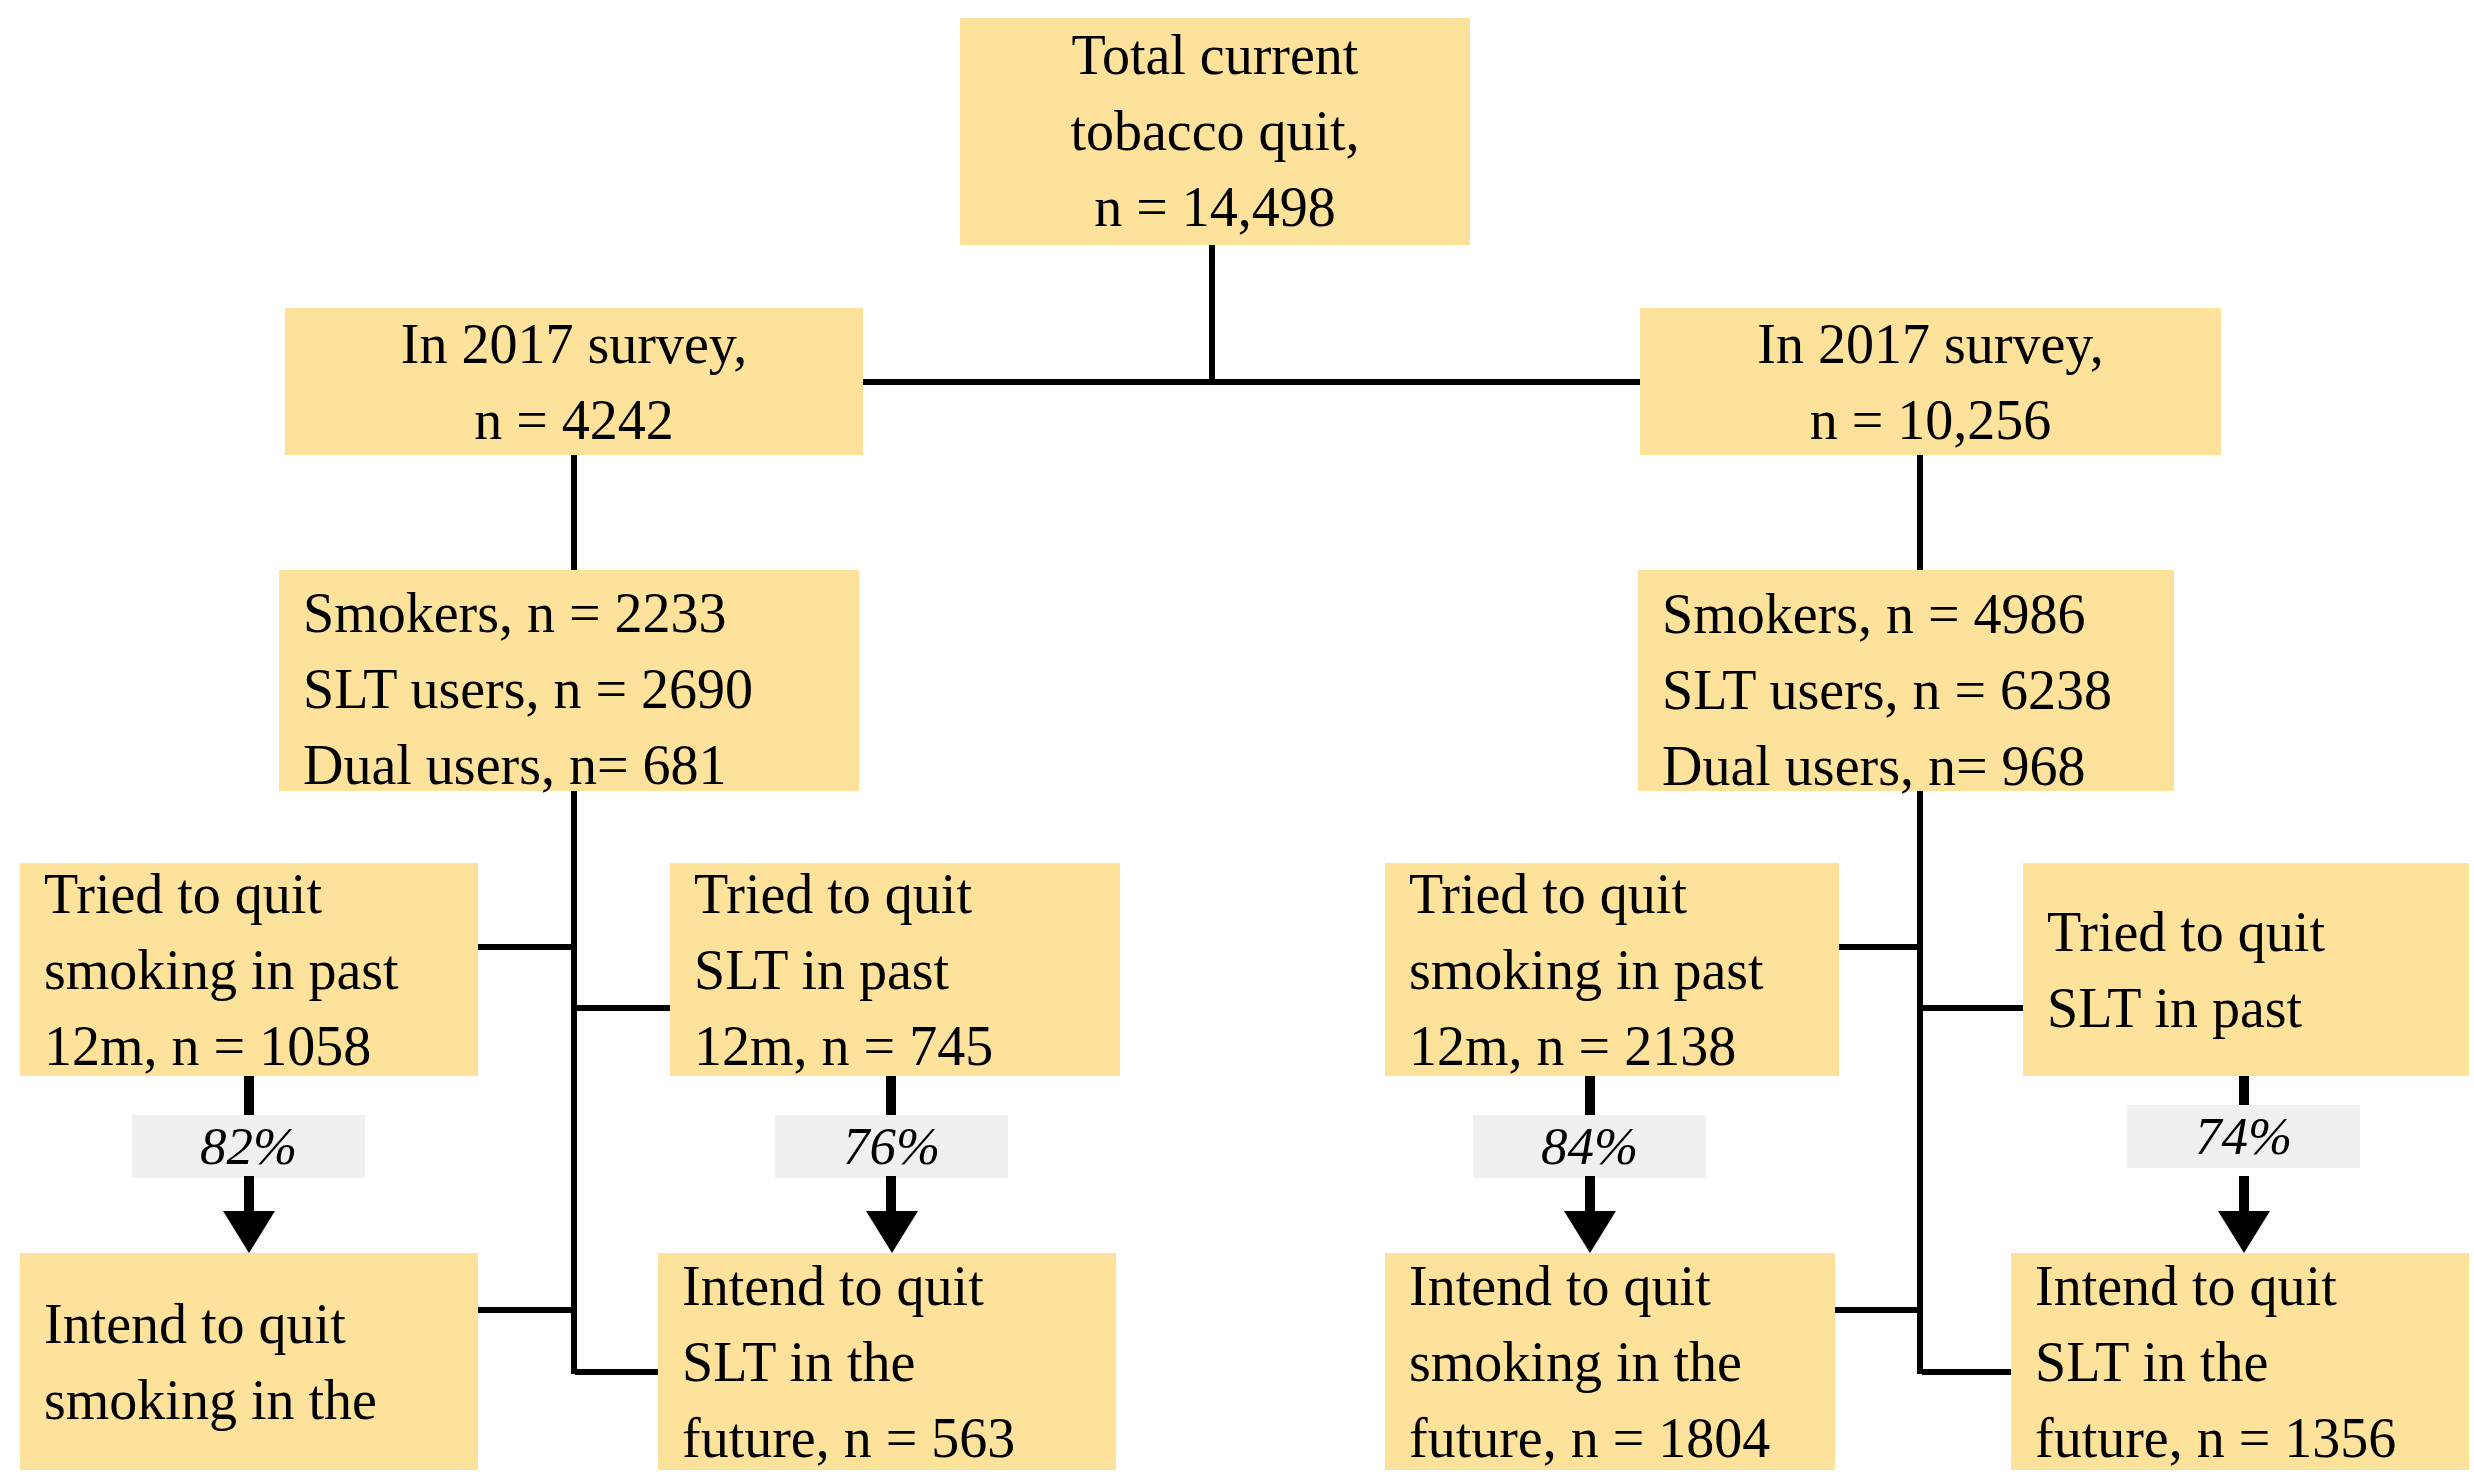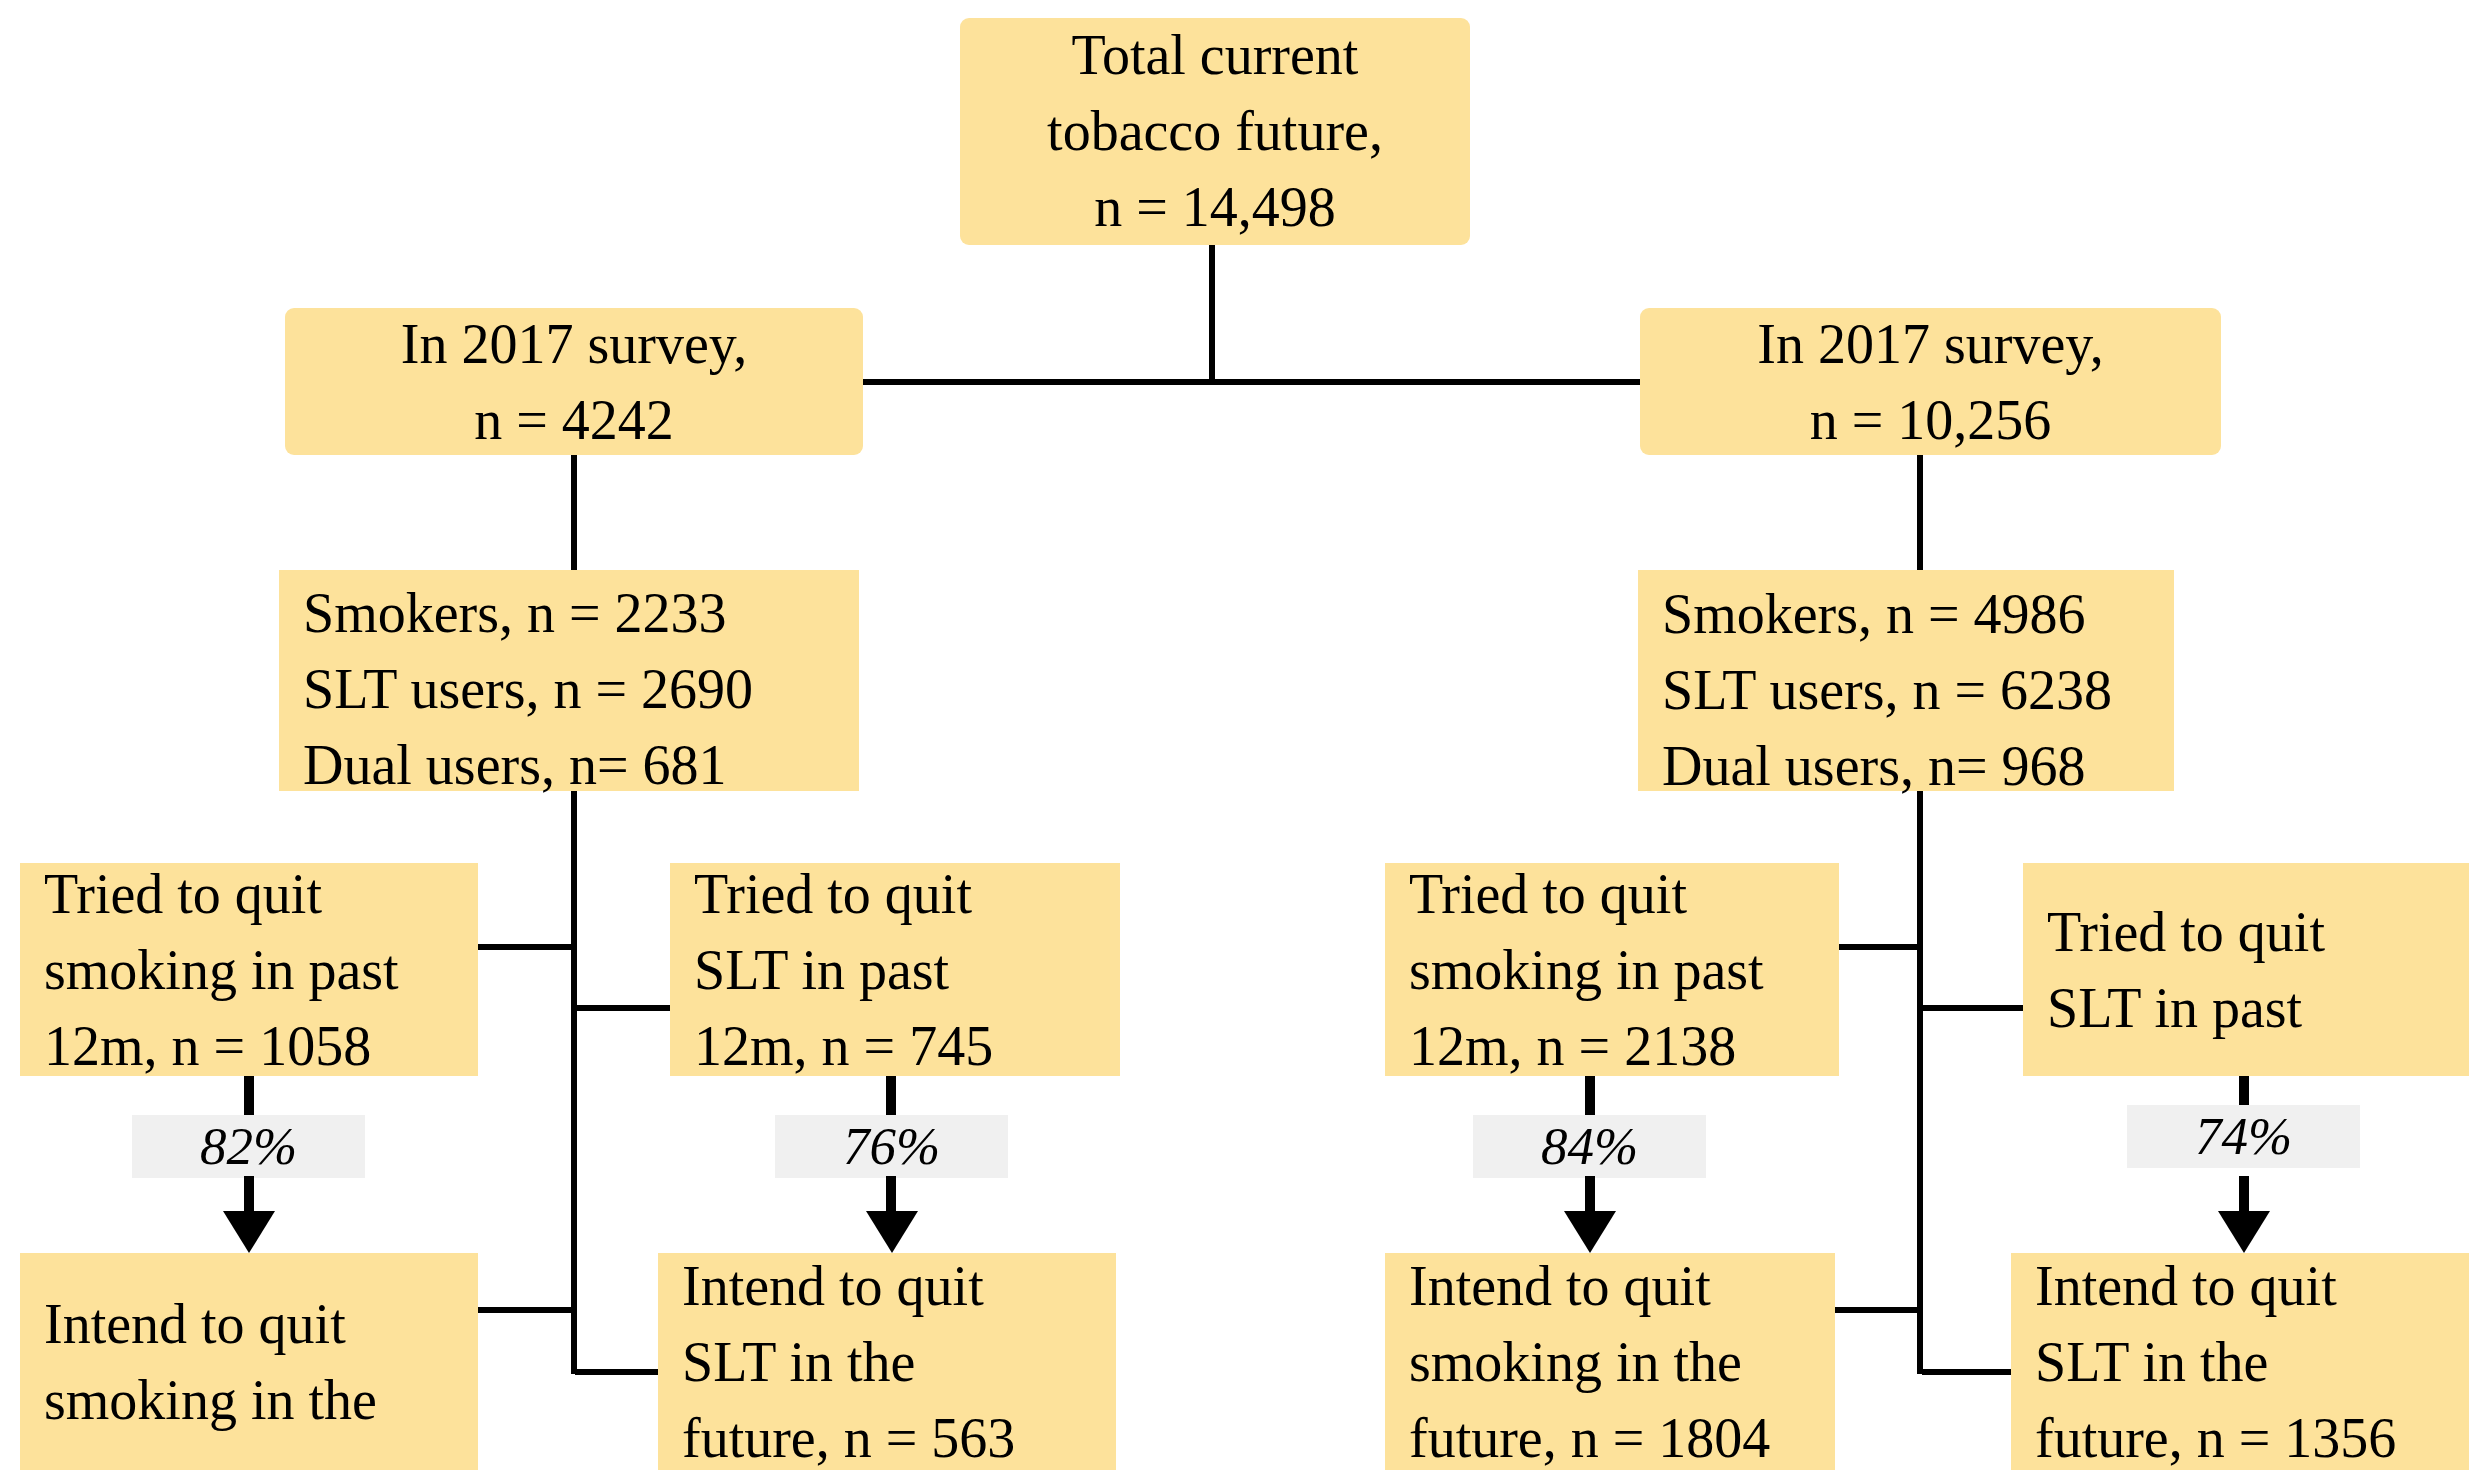--- a/index.html
+++ b/index.html
@@ -14,21 +14,21 @@
   .box{
     position:absolute;
     background:var(--box-fill,#FDE29B);
     font-size:56px;
     line-height:76px;
     display:flex;
     flex-direction:column;
     justify-content:center;
     box-sizing:border-box;
   }
-  .box.center{align-items:center;text-align:center;border-radius:9px;}
+  .box.center{align-items:center;text-align:center;}
   .box.left{align-items:flex-start;text-align:left;padding-left:24px;padding-right:8px;}
   .ln{white-space:nowrap;}
   .line{
     position:absolute;
     background:var(--line-color,#000);
   }
   .plabel{
     position:absolute;
     width:233px;height:63px;
     background:var(--label-fill,#F0F0F0);
@@ -62,21 +62,21 @@
 <div class="line" style="left:575px;top:1005px;width:97px;height:5.6px"></div>
 <div class="line" style="left:1837px;top:944px;width:82px;height:5.6px"></div>
 <div class="line" style="left:1922px;top:1005px;width:104px;height:5.6px"></div>
 <div class="line" style="left:476px;top:1307px;width:96px;height:5.6px"></div>
 <div class="line" style="left:575px;top:1369px;width:85px;height:5.6px"></div>
 <div class="line" style="left:1833px;top:1307px;width:86px;height:5.6px"></div>
 <div class="line" style="left:1922px;top:1369px;width:92px;height:5.6px"></div>
 
 <div class="box center" style="left:960px;top:17.7px;width:510px;height:227px">
   <div class="ln">Total current</div>
-  <div class="ln">tobacco future,</div>
+  <div class="ln">tobacco quit,</div>
   <div class="ln">n = 14,498</div>
 </div>
 
 <div class="box center" style="left:285px;top:308px;width:578px;height:147px">
   <div class="ln">In 2017 survey,</div>
   <div class="ln">n = 4242</div>
 </div>
 
 <div class="box center" style="left:1640px;top:308px;width:581px;height:147px">
   <div class="ln">In 2017 survey,</div>

